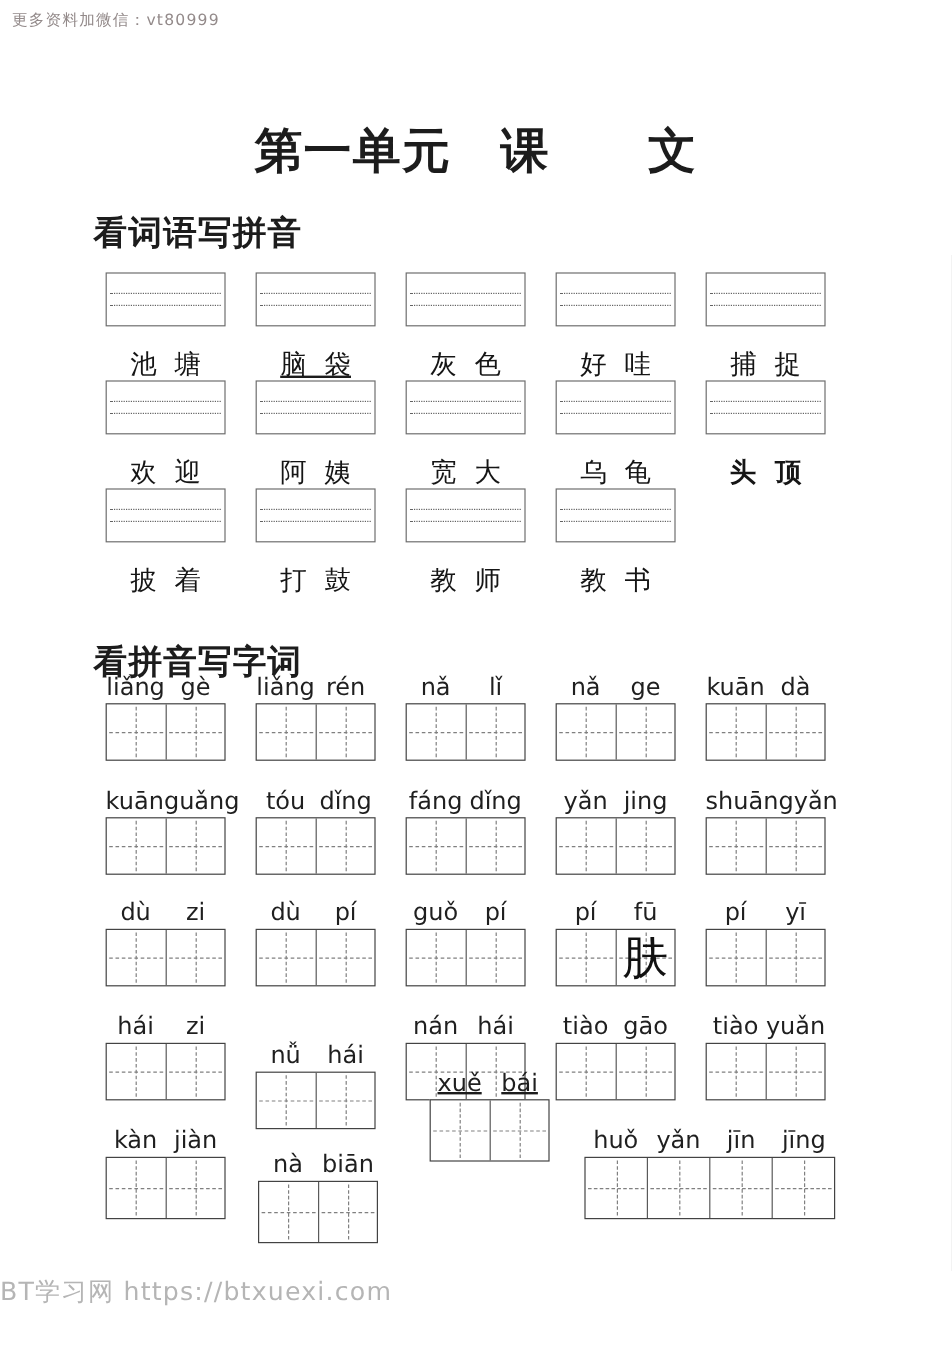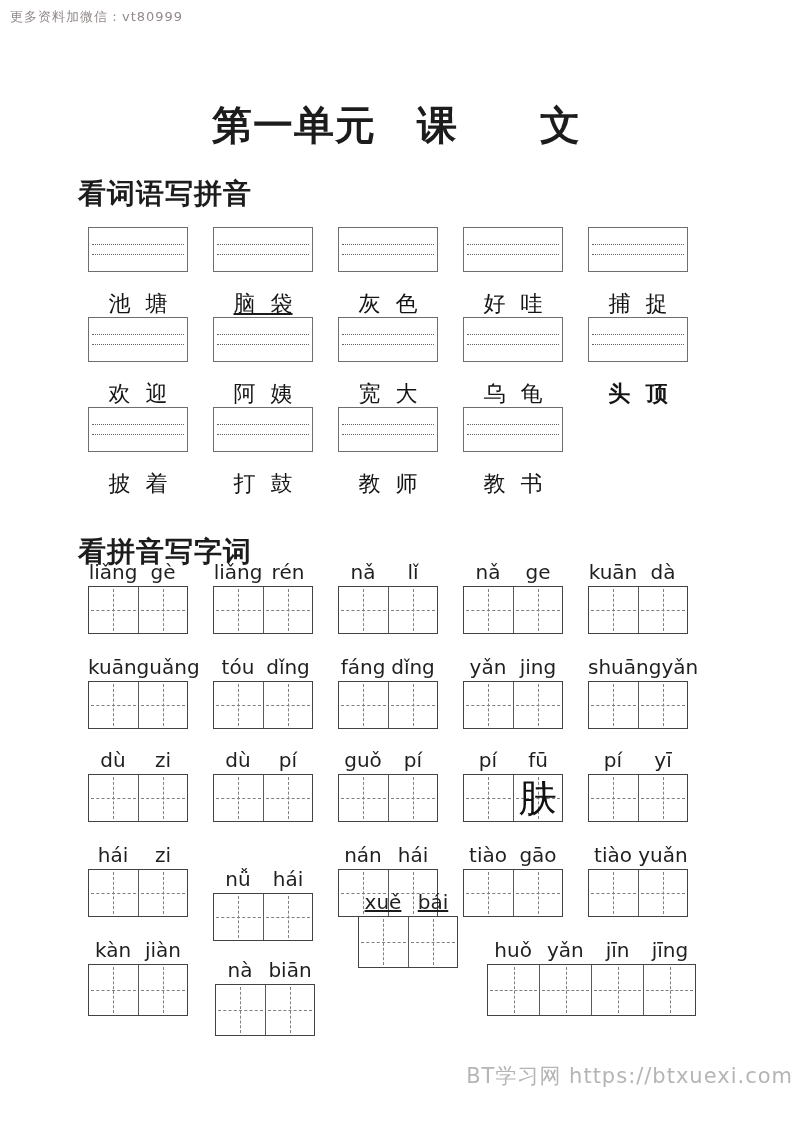--- a/index.html
+++ b/index.html
@@ -83,21 +83,21 @@
     border-top:1.2px dashed var(--guide);
   }
   .filled-char{
     position:absolute;left:0;top:0;width:100%;height:100%;
     display:flex;align-items:center;justify-content:center;
     font-family:"DejaVu Serif","Liberation Serif",serif;
     font-size:38px;color:#111;z-index:2;
   }
   .footer{
     position:absolute;left:0;top:1062px;width:100%;
-    text-align:right;font-size:21px;color:var(--footer);letter-spacing:1px;
+    text-align:left;font-size:21px;color:var(--footer);letter-spacing:1px;
   }
 </style>
 </head>
 <body>
 
 <div id="sheet">
   <div class="watermark">更多资料加微信：vt80999</div>
   <div class="title">第一单元　课　　文</div>
   <div class="sec-header" id="sec1-header">看词语写拼音</div>
   <div class="sec-header" id="sec2-header">看拼音写字词</div>

